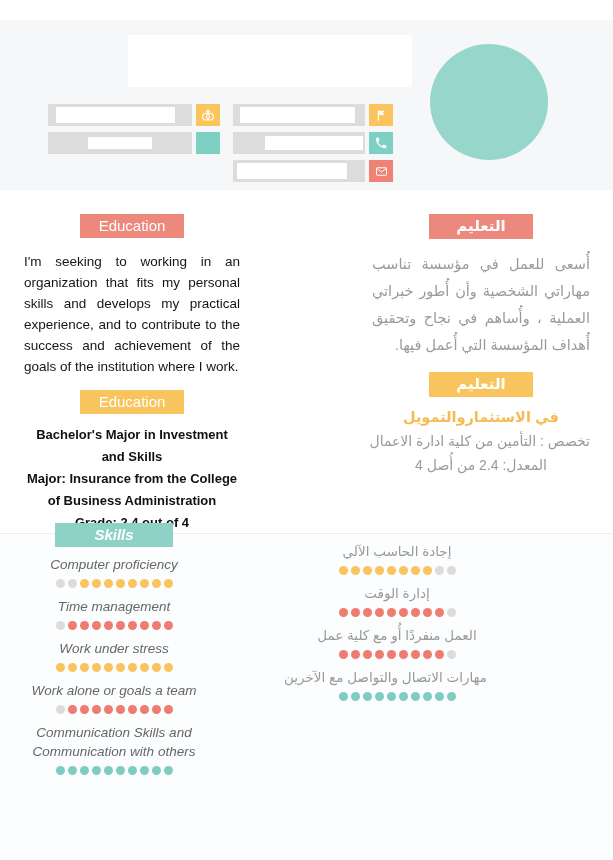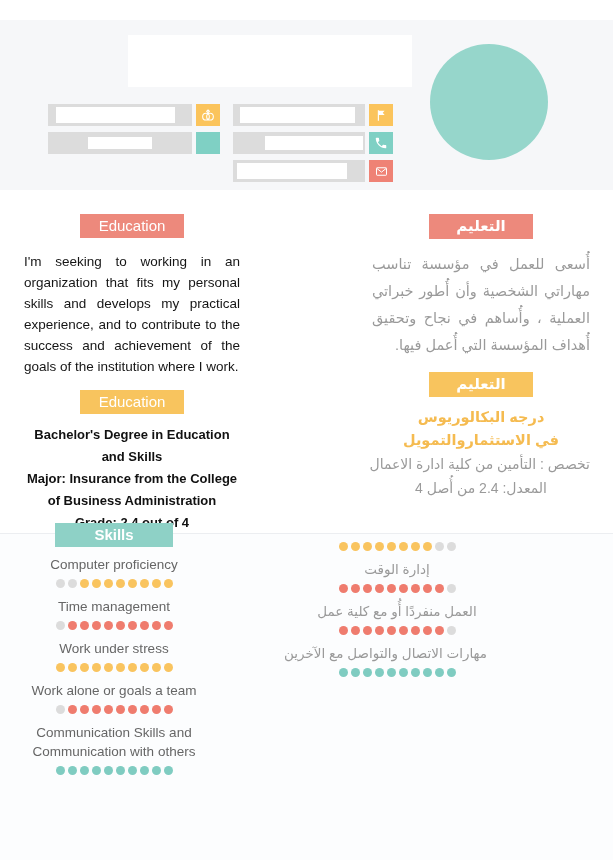--- a/index.html
+++ b/index.html
@@ -74,21 +74,21 @@
   .edu-line-hl{font-size:14.5px;font-weight:bold;color:#f5bb50;line-height:23px;white-space:nowrap;}
   .edu-line-gray{font-size:14px;color:#9a9a9a;line-height:24px;white-space:nowrap;}
 
   
   .skills-band{
     position:absolute;left:0;top:533px;width:613px;height:327px;
     background:#fcfdfe;border-top:1px solid #eceef1;box-sizing:border-box;
     display:flex;
   }
   .skills-col{box-sizing:border-box;width:307px;}
-  .skills-col-en{padding-left:24px;}
+  .skills-col-en{padding-left:24px;font-style:italic;}
   .skills-col-en .skills-inner{width:180px;}
   .skills-col-ar{width:306px;display:flex;justify-content:flex-end;padding-right:24px;direction:rtl;}
   .skills-col-ar .skills-inner{width:180px;}
   .skills-inner .sec-header{margin-top:-11px;}
   .skill-item{margin-top:8px;text-align:center;}
   .skill-label{
     font-size:13.5px;color:#666666;line-height:19px;
   }
   .skills-col-ar .skill-label{color:#999999;white-space:nowrap;}
   .dots{display:flex;justify-content:center;gap:3px;margin-top:5px;height:10px;}
@@ -159,33 +159,32 @@
       </div>
     </div>
   </div>
 
   <div class="content-top">
     <div class="col col-en">
       <div class="sec-header hdr-salmon">Education</div>
       <div class="objective-text-en">I'm seeking to working in an organization that fits my personal skills and develops my practical experience, and to contribute to the success and achievement of the goals of the institution where I work.</div>
       <div class="sec-header hdr-yellow">Education</div>
       <div class="edu-lines-en" id="edu-en">
-          <div class="edu-line">Bachelor's Degree in Education</div>
+          <div class="edu-line">Bachelor's Major in Investment</div>
           <div class="edu-line">and Skills</div>
           <div class="edu-line">Major: Insurance from the College</div>
           <div class="edu-line">of Business Administration</div>
           <div class="edu-line">Grade: 2.4 out of 4</div>
         </div>
     </div>
     <div class="col col-ar">
       <div class="sec-header hdr-salmon">التعليم</div>
       <div class="objective-text-ar">أُسعى للعمل في مؤسسة تناسب مهاراتي الشخصية وأن أُطور خبراتي العملية ، وأُساهم في نجاح وتحقيق أُهداف المؤسسة التي أُعمل فيها.</div>
       <div class="sec-header hdr-yellow">التعليم</div>
       <div class="edu-lines-ar" id="edu-ar">
-          <div class="edu-line-hl">درجه البكالوريوس</div>
           <div class="edu-line-hl">في الاستثماروالتمويل</div>
           <div class="edu-line-gray">تخصص : التأمين من كلية ادارة الاعمال</div>
           <div class="edu-line-gray">المعدل: 2.4 من أُصل 4</div>
         </div>
     </div>
   </div>
 
   <div class="skills-band">
     <div class="skills-col skills-col-en">
       <div class="skills-inner">
@@ -271,20 +270,21 @@
                 <span class="dot" style="background: rgb(127, 204, 193);"></span>
               </div>
   </div>
 </div>
       </div>
     </div>
     <div class="skills-col skills-col-ar">
       <div class="skills-inner">
         <div id="skills-ar">
   <div class="skill-item">
+    <div class="skill-label">إجادة الحاسب الآلي</div>
     <div class="dots">
                 <span class="dot" style="background: rgb(220, 220, 220);"></span>
                 <span class="dot" style="background: rgb(220, 220, 220);"></span>
                 <span class="dot" style="background: rgb(249, 196, 95);"></span>
                 <span class="dot" style="background: rgb(249, 196, 95);"></span>
                 <span class="dot" style="background: rgb(249, 196, 95);"></span>
                 <span class="dot" style="background: rgb(249, 196, 95);"></span>
                 <span class="dot" style="background: rgb(249, 196, 95);"></span>
                 <span class="dot" style="background: rgb(249, 196, 95);"></span>
                 <span class="dot" style="background: rgb(249, 196, 95);"></span>

